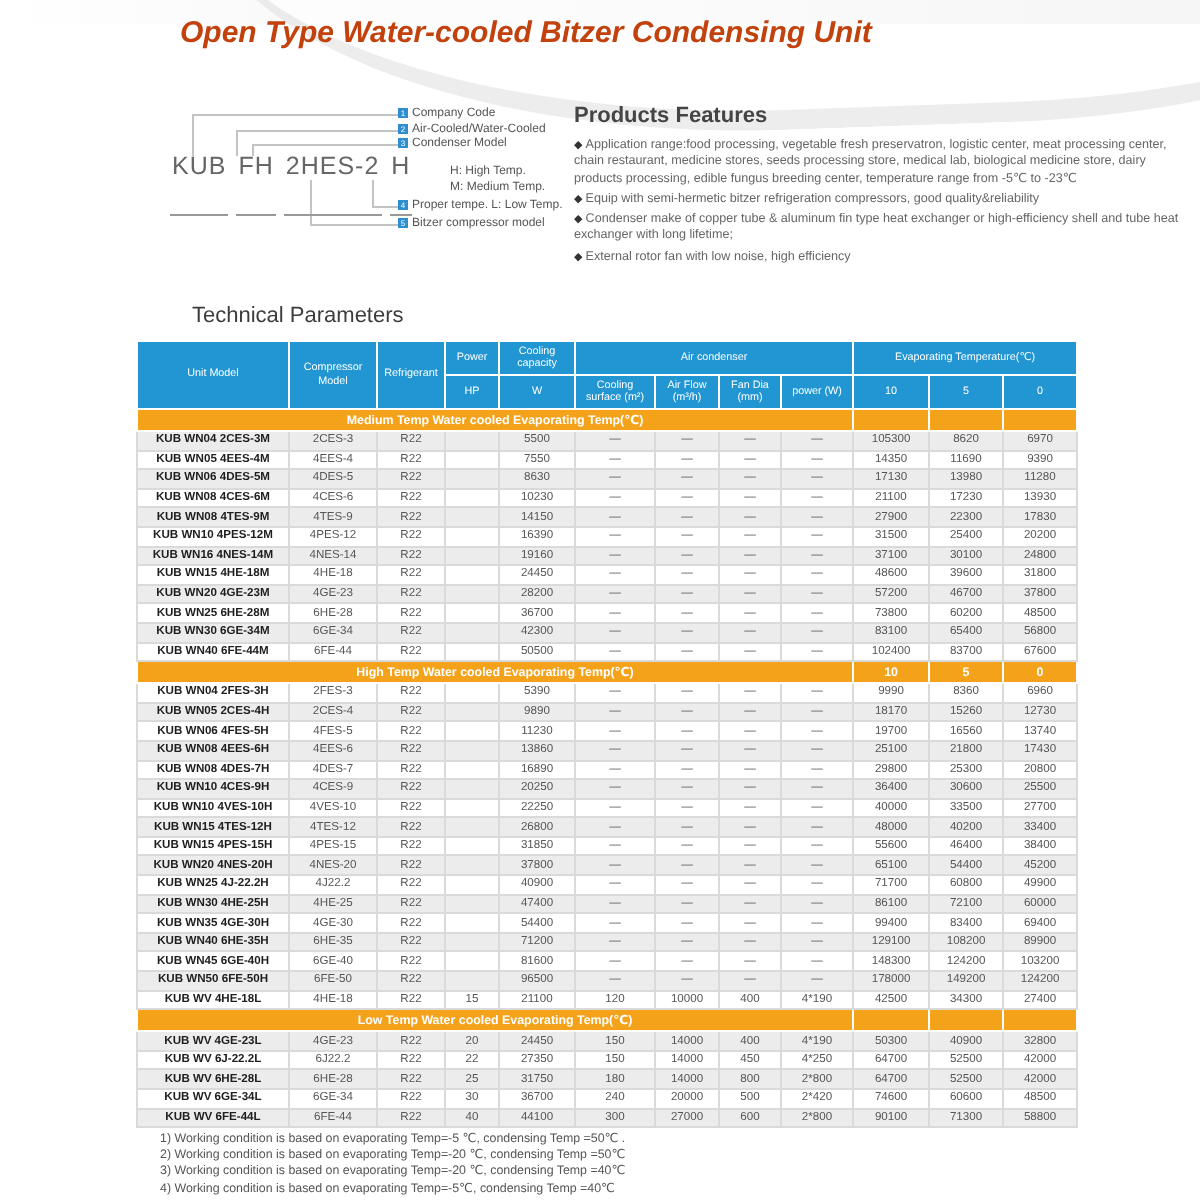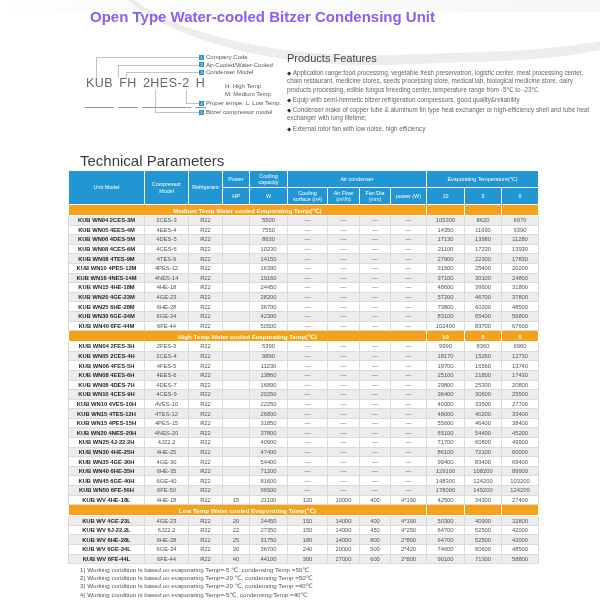--- a/index.html
+++ b/index.html
@@ -3,42 +3,42 @@
 <meta charset="utf-8">
 <style>
   html,body{margin:0;padding:0;}
   body{width:600px;height:600px;position:relative;background:#fff;overflow:hidden;
        font-family:"Liberation Sans","DejaVu Sans",sans-serif;-webkit-font-smoothing:antialiased;}
   .topband{position:absolute;top:0;left:0;width:600px;height:12px;
            background:linear-gradient(to right,#ffffff 0%,#f3f3f3 55%,#e2e2e2 100%);}
   .swoosh{position:absolute;top:-66px;right:-140px;width:640px;height:120px;background:#fff;
           border-bottom:10px solid #e6e6e6;border-radius:0 0 45% 55%/0 0 80% 120%;
           transform:rotate(-2deg);opacity:.7;}
-  .page-title{position:absolute;left:90px;top:8px;font-size:15px;font-weight:bold;color:#8b5cf6;}
+  .page-title{position:absolute;left:90px;top:8px;font-size:15px;font-weight:bold;color:#c2410c;font-style:italic;}
 
   
   .nomen{position:absolute;left:58px;top:50px;width:230px;height:105px;font-size:6px;color:#555;}
   .code{position:absolute;left:27px;top:26px;font-size:12.5px;color:#666;letter-spacing:.5px;white-space:nowrap;}
   .code span{display:inline-block;border-bottom:1px solid #9a9a9a;padding:0 1px 17px 1px;margin-right:4px;}
   .nlabel{position:absolute;white-space:nowrap;color:#555;}
   .nbullet{display:inline-block;width:5px;height:5px;background:#2e8fd0;color:#fff;font-size:4px;
            line-height:5px;text-align:center;vertical-align:middle;margin-right:2px;}
   .conn{position:absolute;}
   .c-up{border-left:1px solid #c3c3c3;border-top:1px solid #c3c3c3;}
   .c-down{border-left:1px solid #c3c3c3;border-bottom:1px solid #c3c3c3;}
 
   
   .features{position:absolute;left:287px;top:52px;width:306px;}
-  .features h2{margin:0 0 5px 0;font-size:11px;font-weight:normal;color:#444;}
+  .features h2{margin:0 0 5px 0;font-size:11px;font-weight:bold;color:#444;}
   .features ul{margin:0;padding:0;list-style:none;}
   .features li{font-size:6.3px;line-height:1.32;color:#666;margin-bottom:2px;}
   .features li::before{content:"\25C6  ";color:#333;font-size:5.5px;}
 
   
-  .tp-title{position:absolute;left:80px;top:152px;font-size:15px;color:#3c3c3c;}
+  .tp-title{position:absolute;left:96px;top:152px;font-size:11px;color:#3c3c3c;}
   #tp-table{position:absolute;left:68px;top:170px;width:470px;border-collapse:collapse;
             table-layout:fixed;font-size:5.8px;color:#555;text-align:center;}
   #tp-table th{background:#2196d3;color:#fff;font-weight:normal;font-size:5.4px;
                border:1px solid rgba(255,255,255,.85);height:16px;padding:0 1px;line-height:1.15;overflow:hidden;}
   #tp-table td{border:1px solid #dadada;height:8.6px;padding:0 1px;overflow:hidden;white-space:nowrap;background:#fff;}
   #tp-table tr.alt td{background:#ececec;}
   #tp-table td.unit{font-weight:bold;color:#1e1e1e;}
   #tp-table tr.band td{background:#f5a21b;color:#fff;font-weight:bold;font-size:6.2px;
                        height:10px;border-color:#fff;}
   

